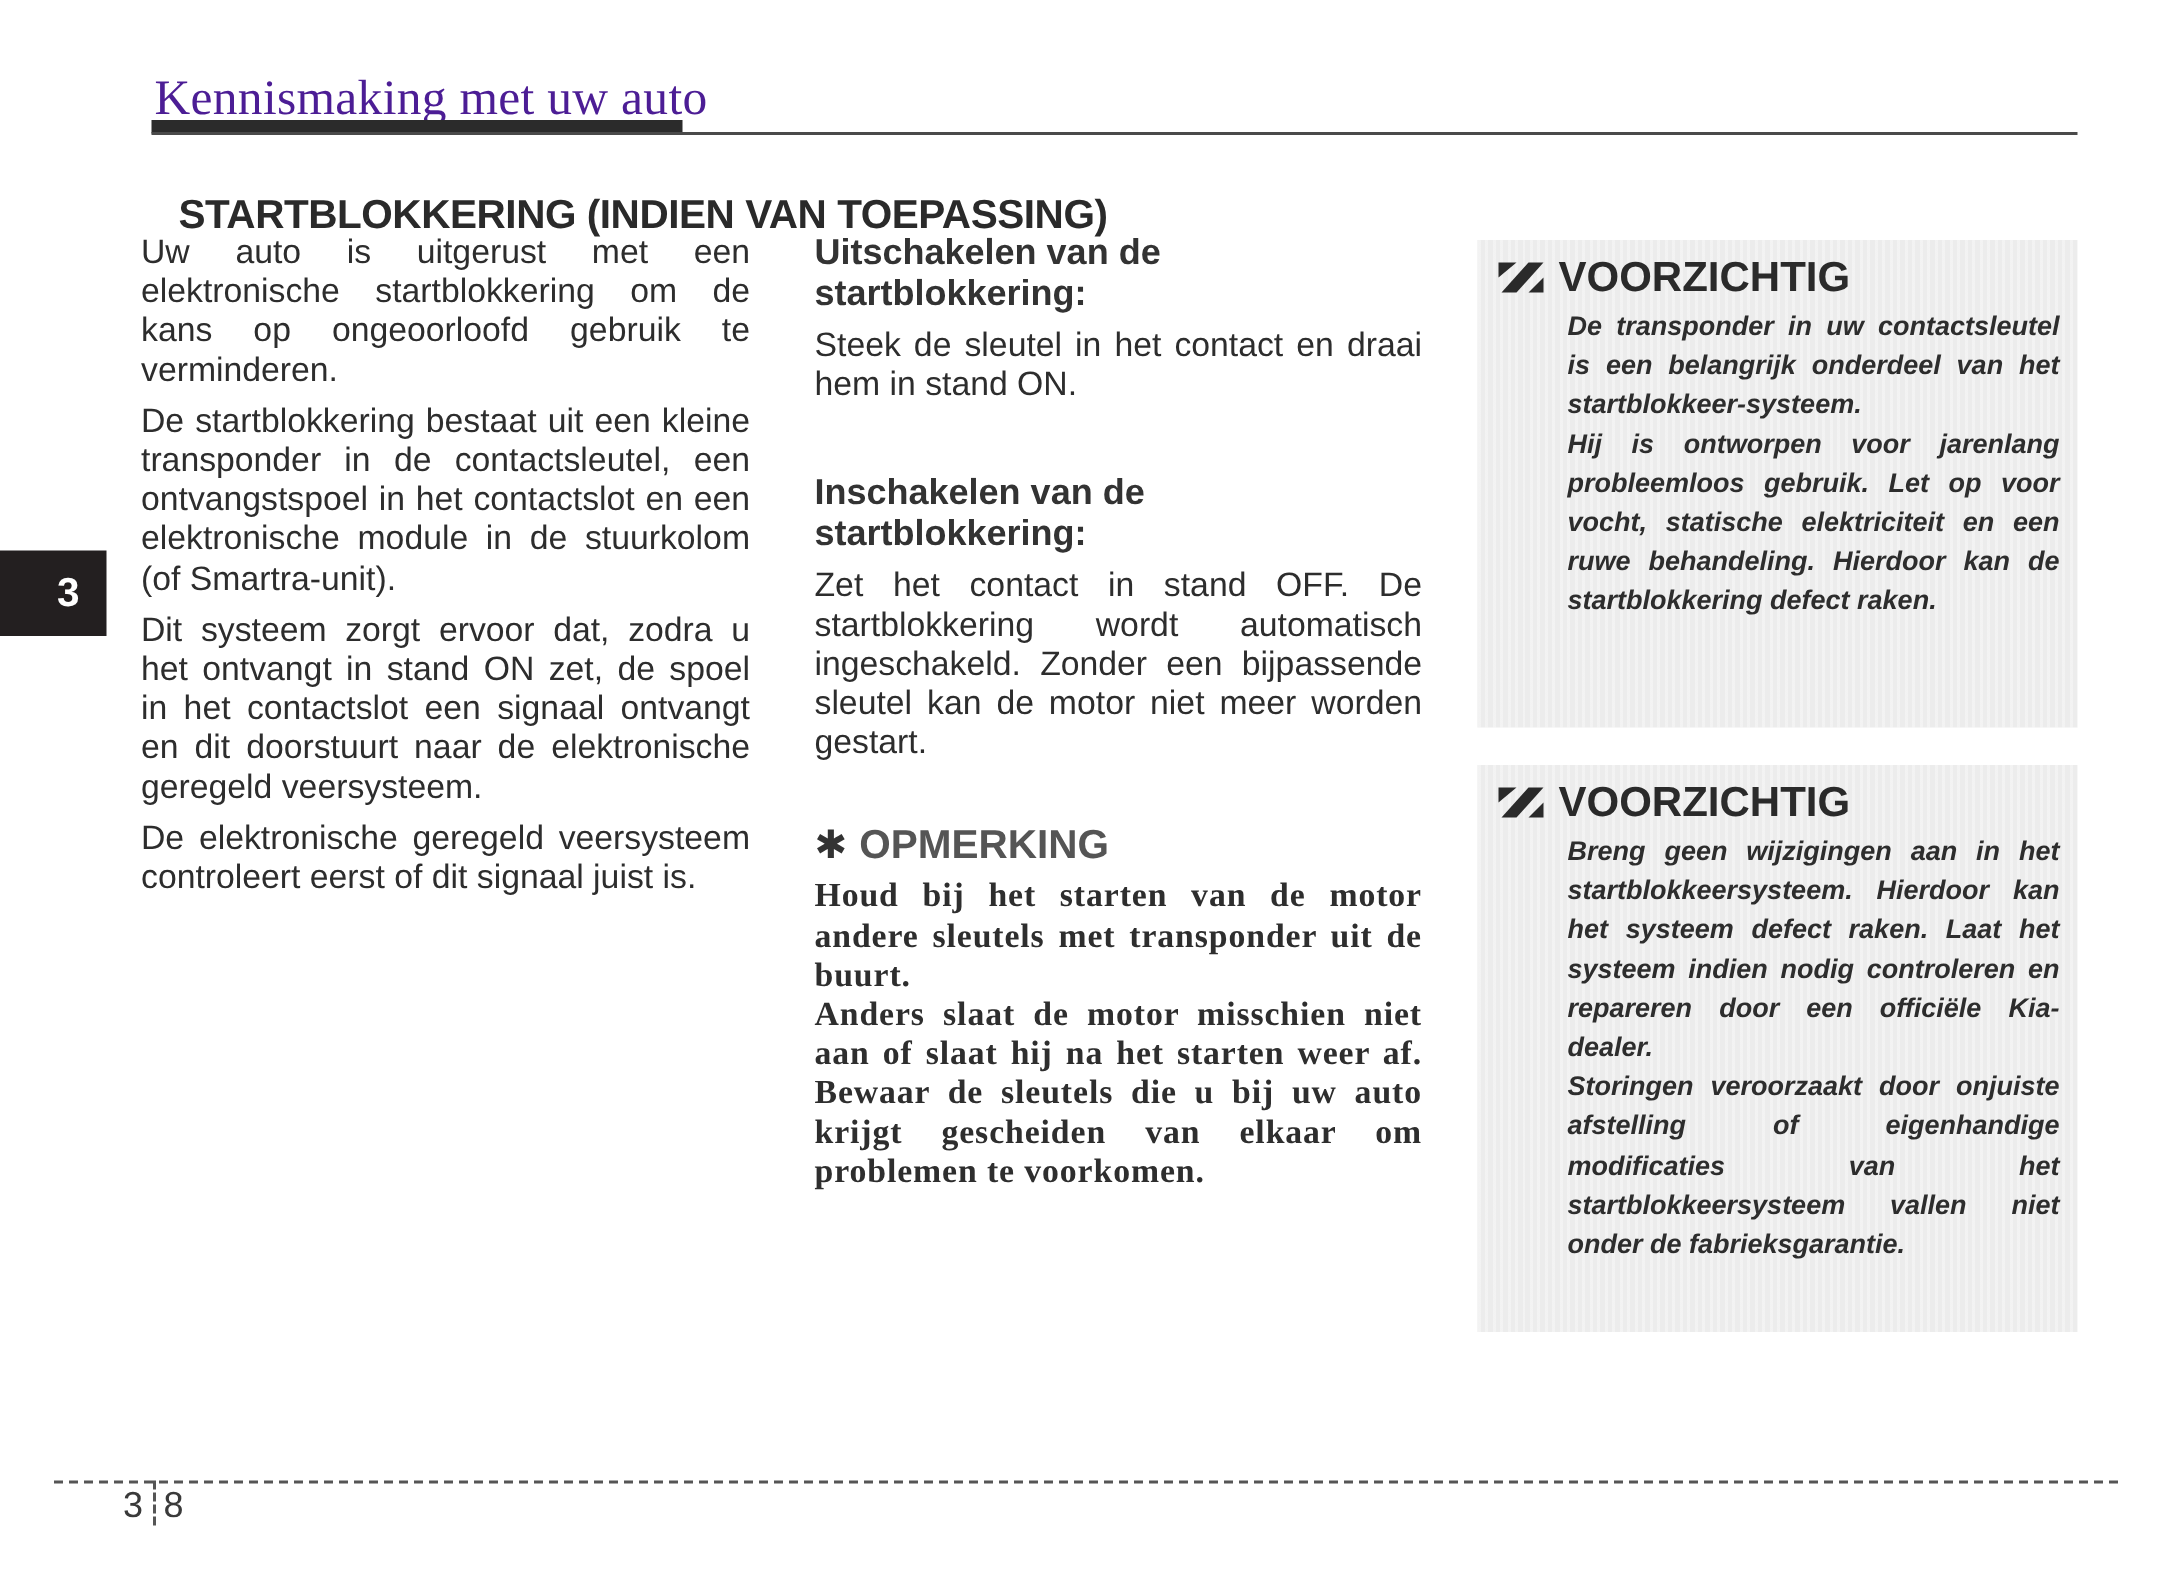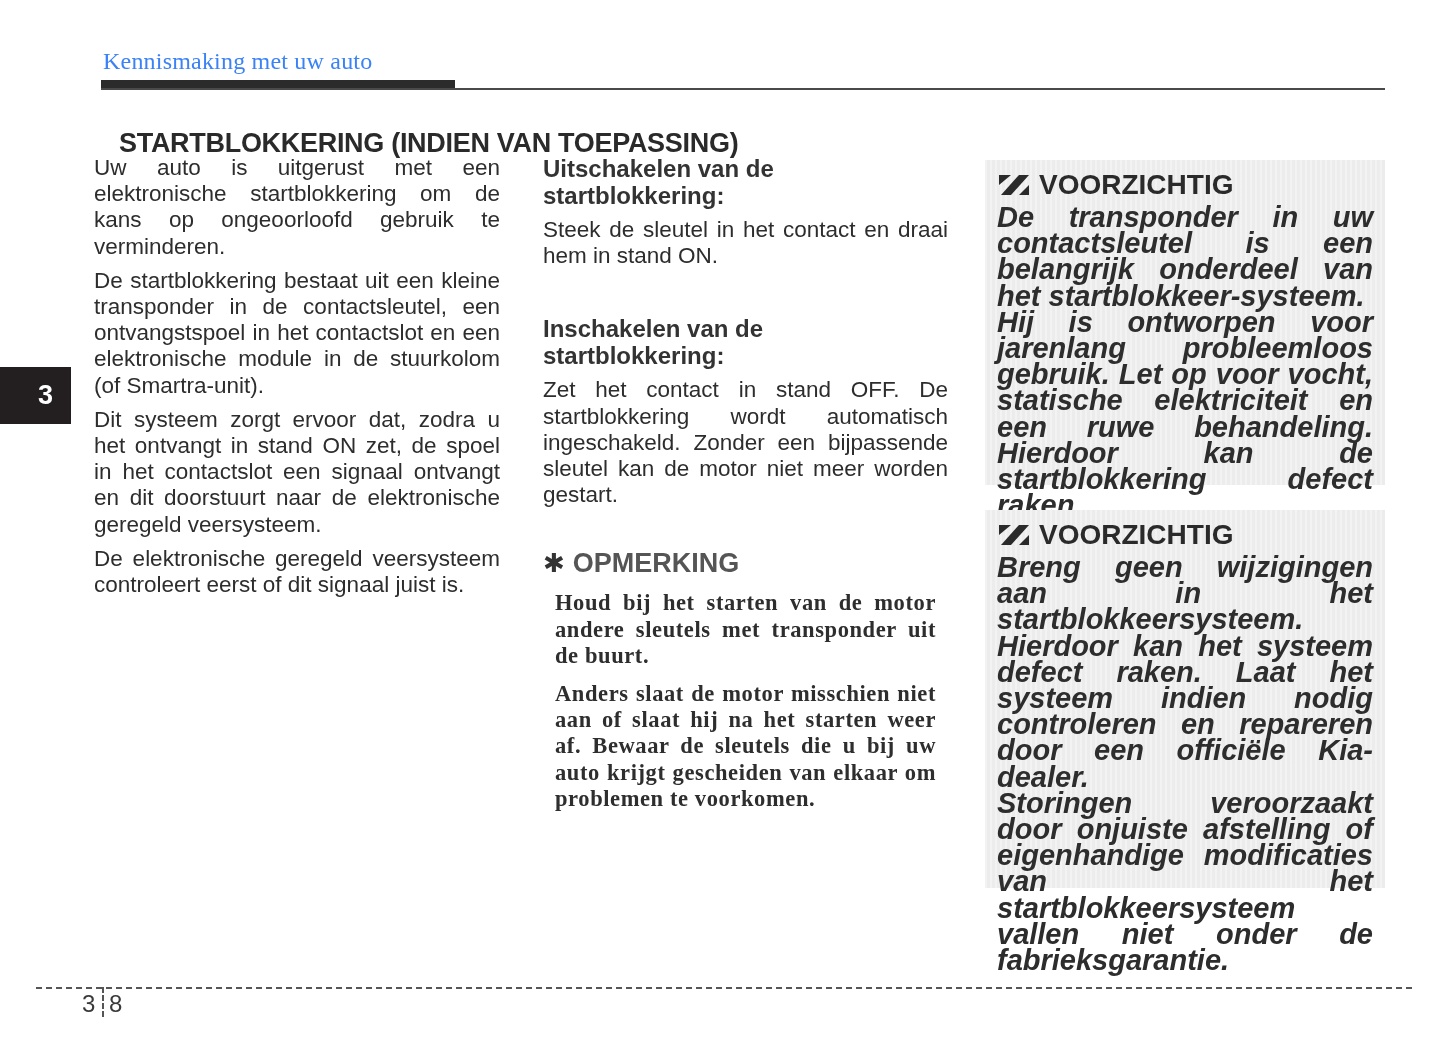--- a/index.html
+++ b/index.html
@@ -13,22 +13,22 @@
       position: relative;
       overflow: hidden;
       color: #2a2a2a;
       font-family: "Liberation Sans", "DejaVu Sans", sans-serif;
     }
     .running-head {
       position: absolute;
       left: 103px;
       top: 48px;
       font-family: "Liberation Serif", "DejaVu Serif", serif;
-      font-size: 24px;
-      color: #3b82f6;
+      font-size: 33px;
+      color: #4c1d95;
       letter-spacing: 0.2px;
     }
     .head-bar {
       position: absolute;
       left: 101px;
       top: 80px;
       width: 354px;
       height: 9px;
       background: #2b2b2b;
     }
@@ -114,21 +114,21 @@
     }
     .note-body {
       font-family: "Liberation Serif", "DejaVu Serif", serif;
       font-weight: bold;
       font-size: 22.5px;
       line-height: 26.2px;
       color: #2e2e2e;
       letter-spacing: 0.6px;
     }
     .note-body p {
-      margin: 12px;
+      margin: 0;
       text-align: justify;
       text-align-last: left;
     }
     .caution {
       position: absolute;
       left: 985px;
       width: 400px;
       background: #ececec;
       background-image: repeating-linear-gradient(90deg, rgba(255,255,255,0.35) 0 2px, rgba(0,0,0,0) 2px 5px);
       padding: 8px 12px 12px 12px;
@@ -144,25 +144,26 @@
       color: #2a2a2a;
       line-height: 34px;
       margin-bottom: 2px;
     }
     .caution-title svg {
       width: 34px;
       height: 24px;
       margin-right: 8px;
     }
     .caution-body {
-      font-size: 29px;
+      font-size: 18px;
       font-style: italic;
       font-weight: bold;
       line-height: 26.2px;
       color: #2d2d2d;
+      margin-left: 48px;
     }
     .caution-body p {
       margin: 0;
       text-align: justify;
       text-align-last: left;
     }
     .footer-rule {
       position: absolute;
       left: 36px;
       top: 987px;

